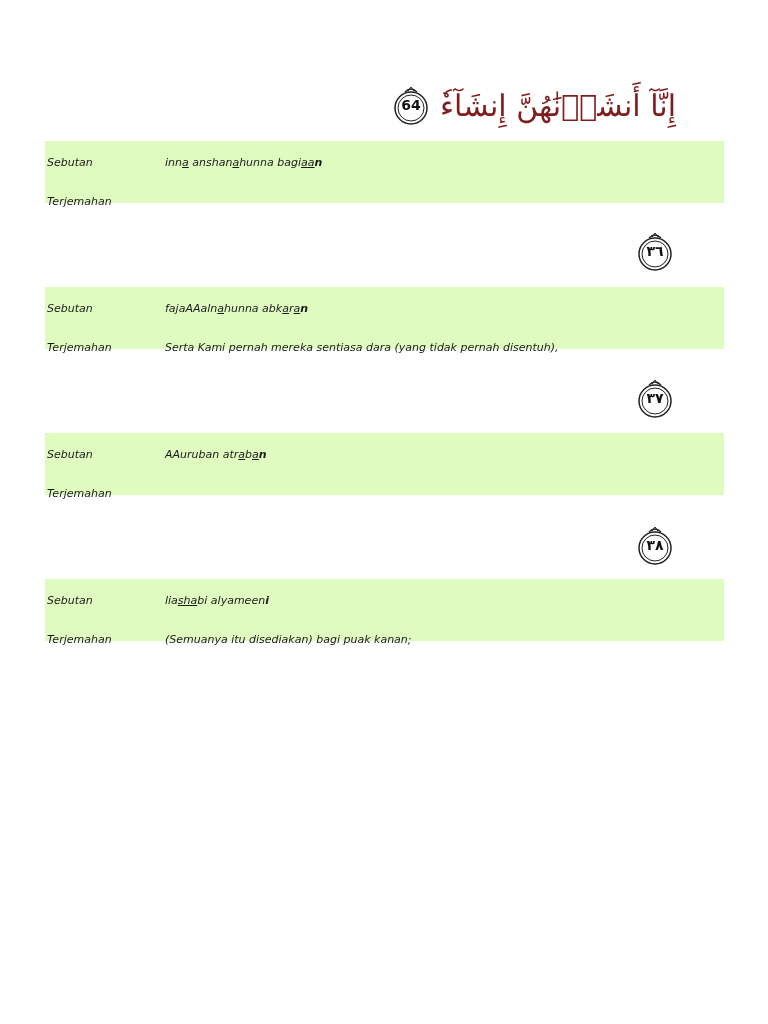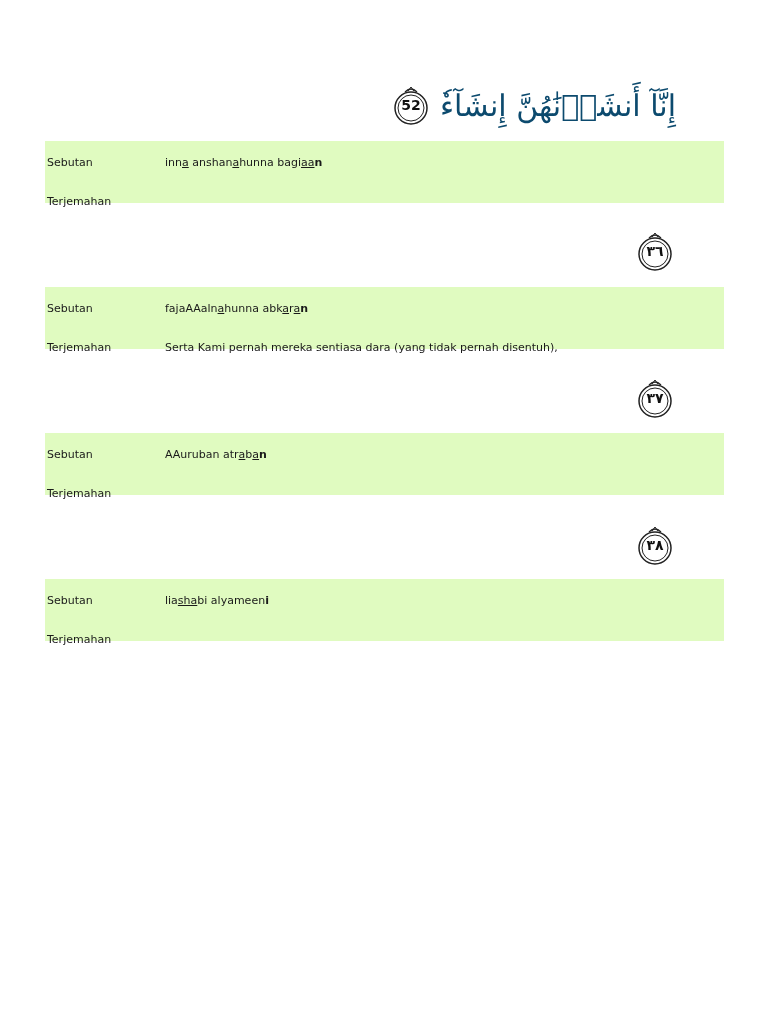--- a/index.html
+++ b/index.html
@@ -27,21 +27,21 @@
       height: 60px;
       display: flex;
       flex-direction: row-reverse;
       align-items: center;
       gap: 8px;
     }
     .arabic-text {
       font-family: "DejaVu Serif", serif;
       font-size: 30px;
       direction: rtl;
-      color: #0c4a6e;
+      color: #7f1d1d;
       white-space: nowrap;
       line-height: 1;
     }
     .ayah-marker {
       position: relative;
       width: 42px;
       height: 42px;
       flex: 0 0 auto;
     }
     .ayah-marker svg {
@@ -60,20 +60,21 @@
       font-size: 14px;
       color: #111;
       direction: rtl;
     }
     .info-block {
       position: absolute;
       left: 45px;
       width: 679px;
       height: 62px;
       background: #e0fbc0;
+      font-style: italic;
     }
     .info-row {
       position: absolute;
       left: 0;
       width: 679px;
       height: 20px;
       font-size: 11px;
       line-height: 20px;
       white-space: nowrap;
     }
@@ -98,21 +99,21 @@
 <div class="verse" style="top:76px;">
   <div class="arabic-line">
     <span class="arabic-text">إِنَّآ أَنشَأۡنَٰهُنَّ إِنشَآءٗ</span>
     <span class="ayah-marker">
       <svg width="42" height="42" viewBox="0 0 42 42">
         <circle cx="21" cy="23" r="16" fill="none" stroke="#222" stroke-width="1.5"></circle>
         <circle cx="21" cy="23" r="13" fill="none" stroke="#222" stroke-width="1"></circle>
         <path d="M15 7 Q21 1 27 7" fill="none" stroke="#222" stroke-width="1.2"></path>
         <path d="M18 6 L21 2 L24 6" fill="none" stroke="#222" stroke-width="1"></path>
       </svg>
-      <span class="ayah-num">52</span>
+      <span class="ayah-num">64</span>
     </span>
   </div>
 </div>
 <div class="info-block" style="top:141px;">
   <div class="info-row r1">
     <span class="row-label">Sebutan</span>
     <span class="row-value"><span>inn</span><span class="seg-u">a</span><span> anshan</span><span class="seg-u">a</span><span>hunna bagi</span><span class="seg-u">aa</span><span class="seg-b">n</span></span>
   </div>
   <div class="info-row r2">
     <span class="row-label">Terjemahan</span>
@@ -179,14 +180,15 @@
     </span>
   </div>
 </div>
 <div class="info-block" style="top:579px;">
   <div class="info-row r1">
     <span class="row-label">Sebutan</span>
     <span class="row-value"><span>lia</span><span class="seg-u">sha</span><span>bi alyameen</span><span class="seg-b">i</span></span>
   </div>
   <div class="info-row r2">
     <span class="row-label">Terjemahan</span>
+    <span class="row-value">(Semuanya itu disediakan) bagi puak kanan;</span>
   </div>
 </div>
 
 </body></html>

